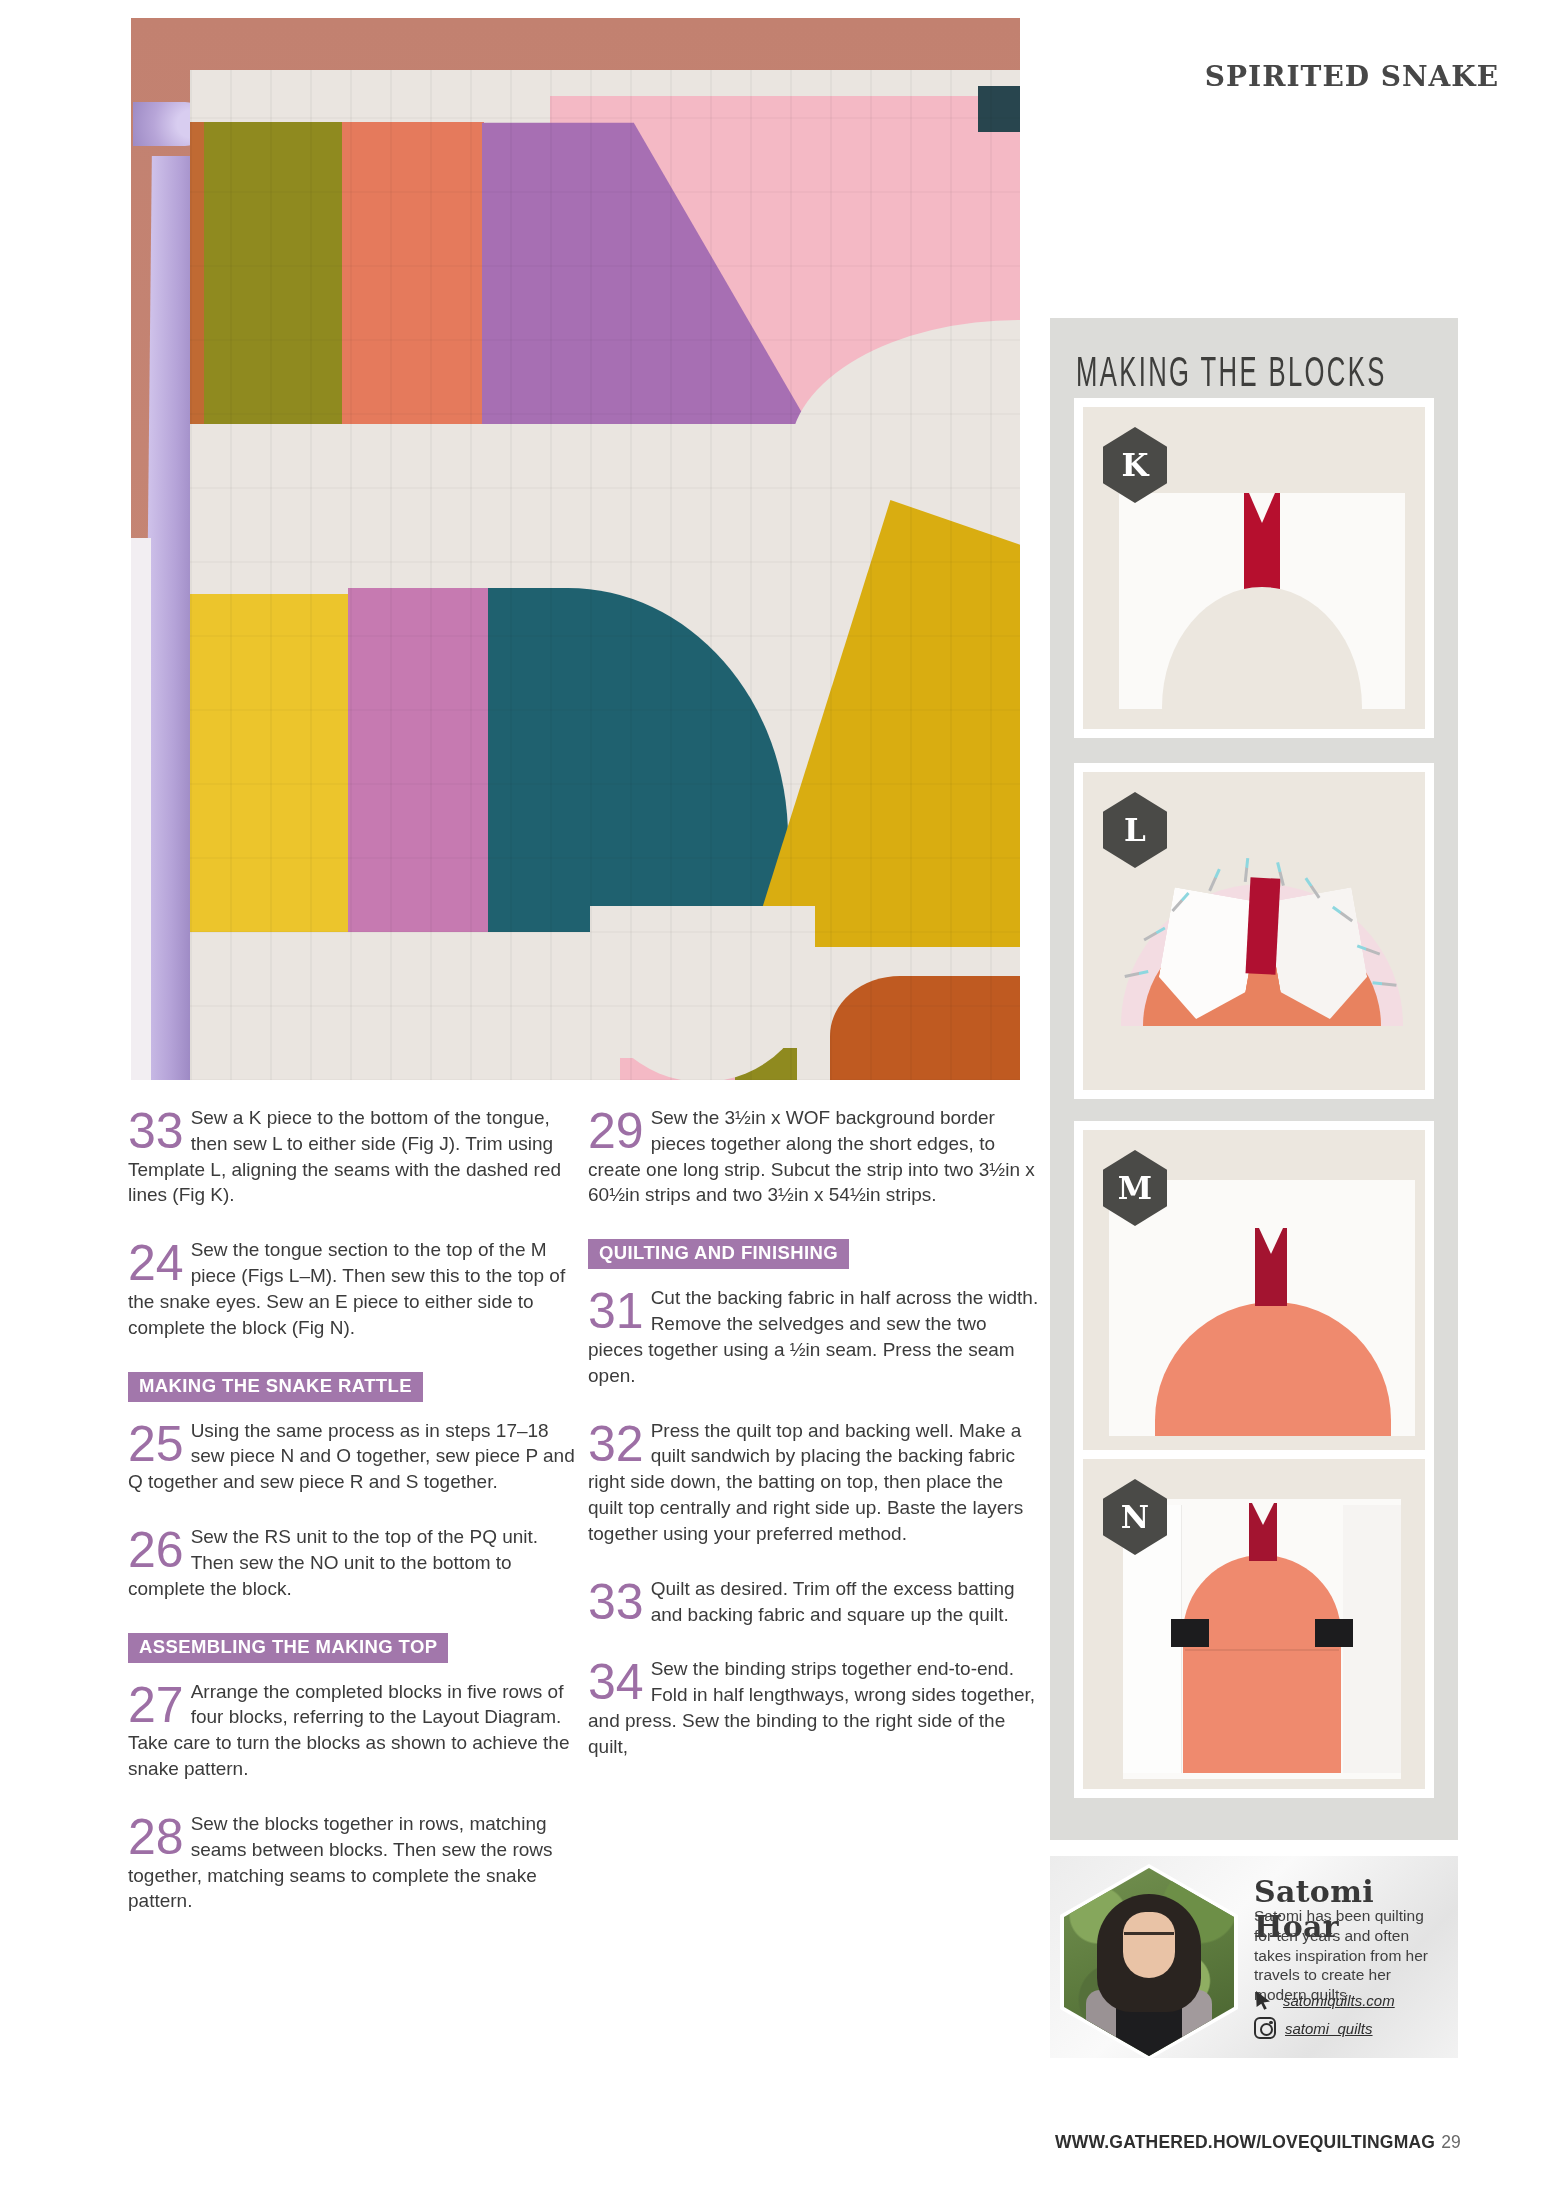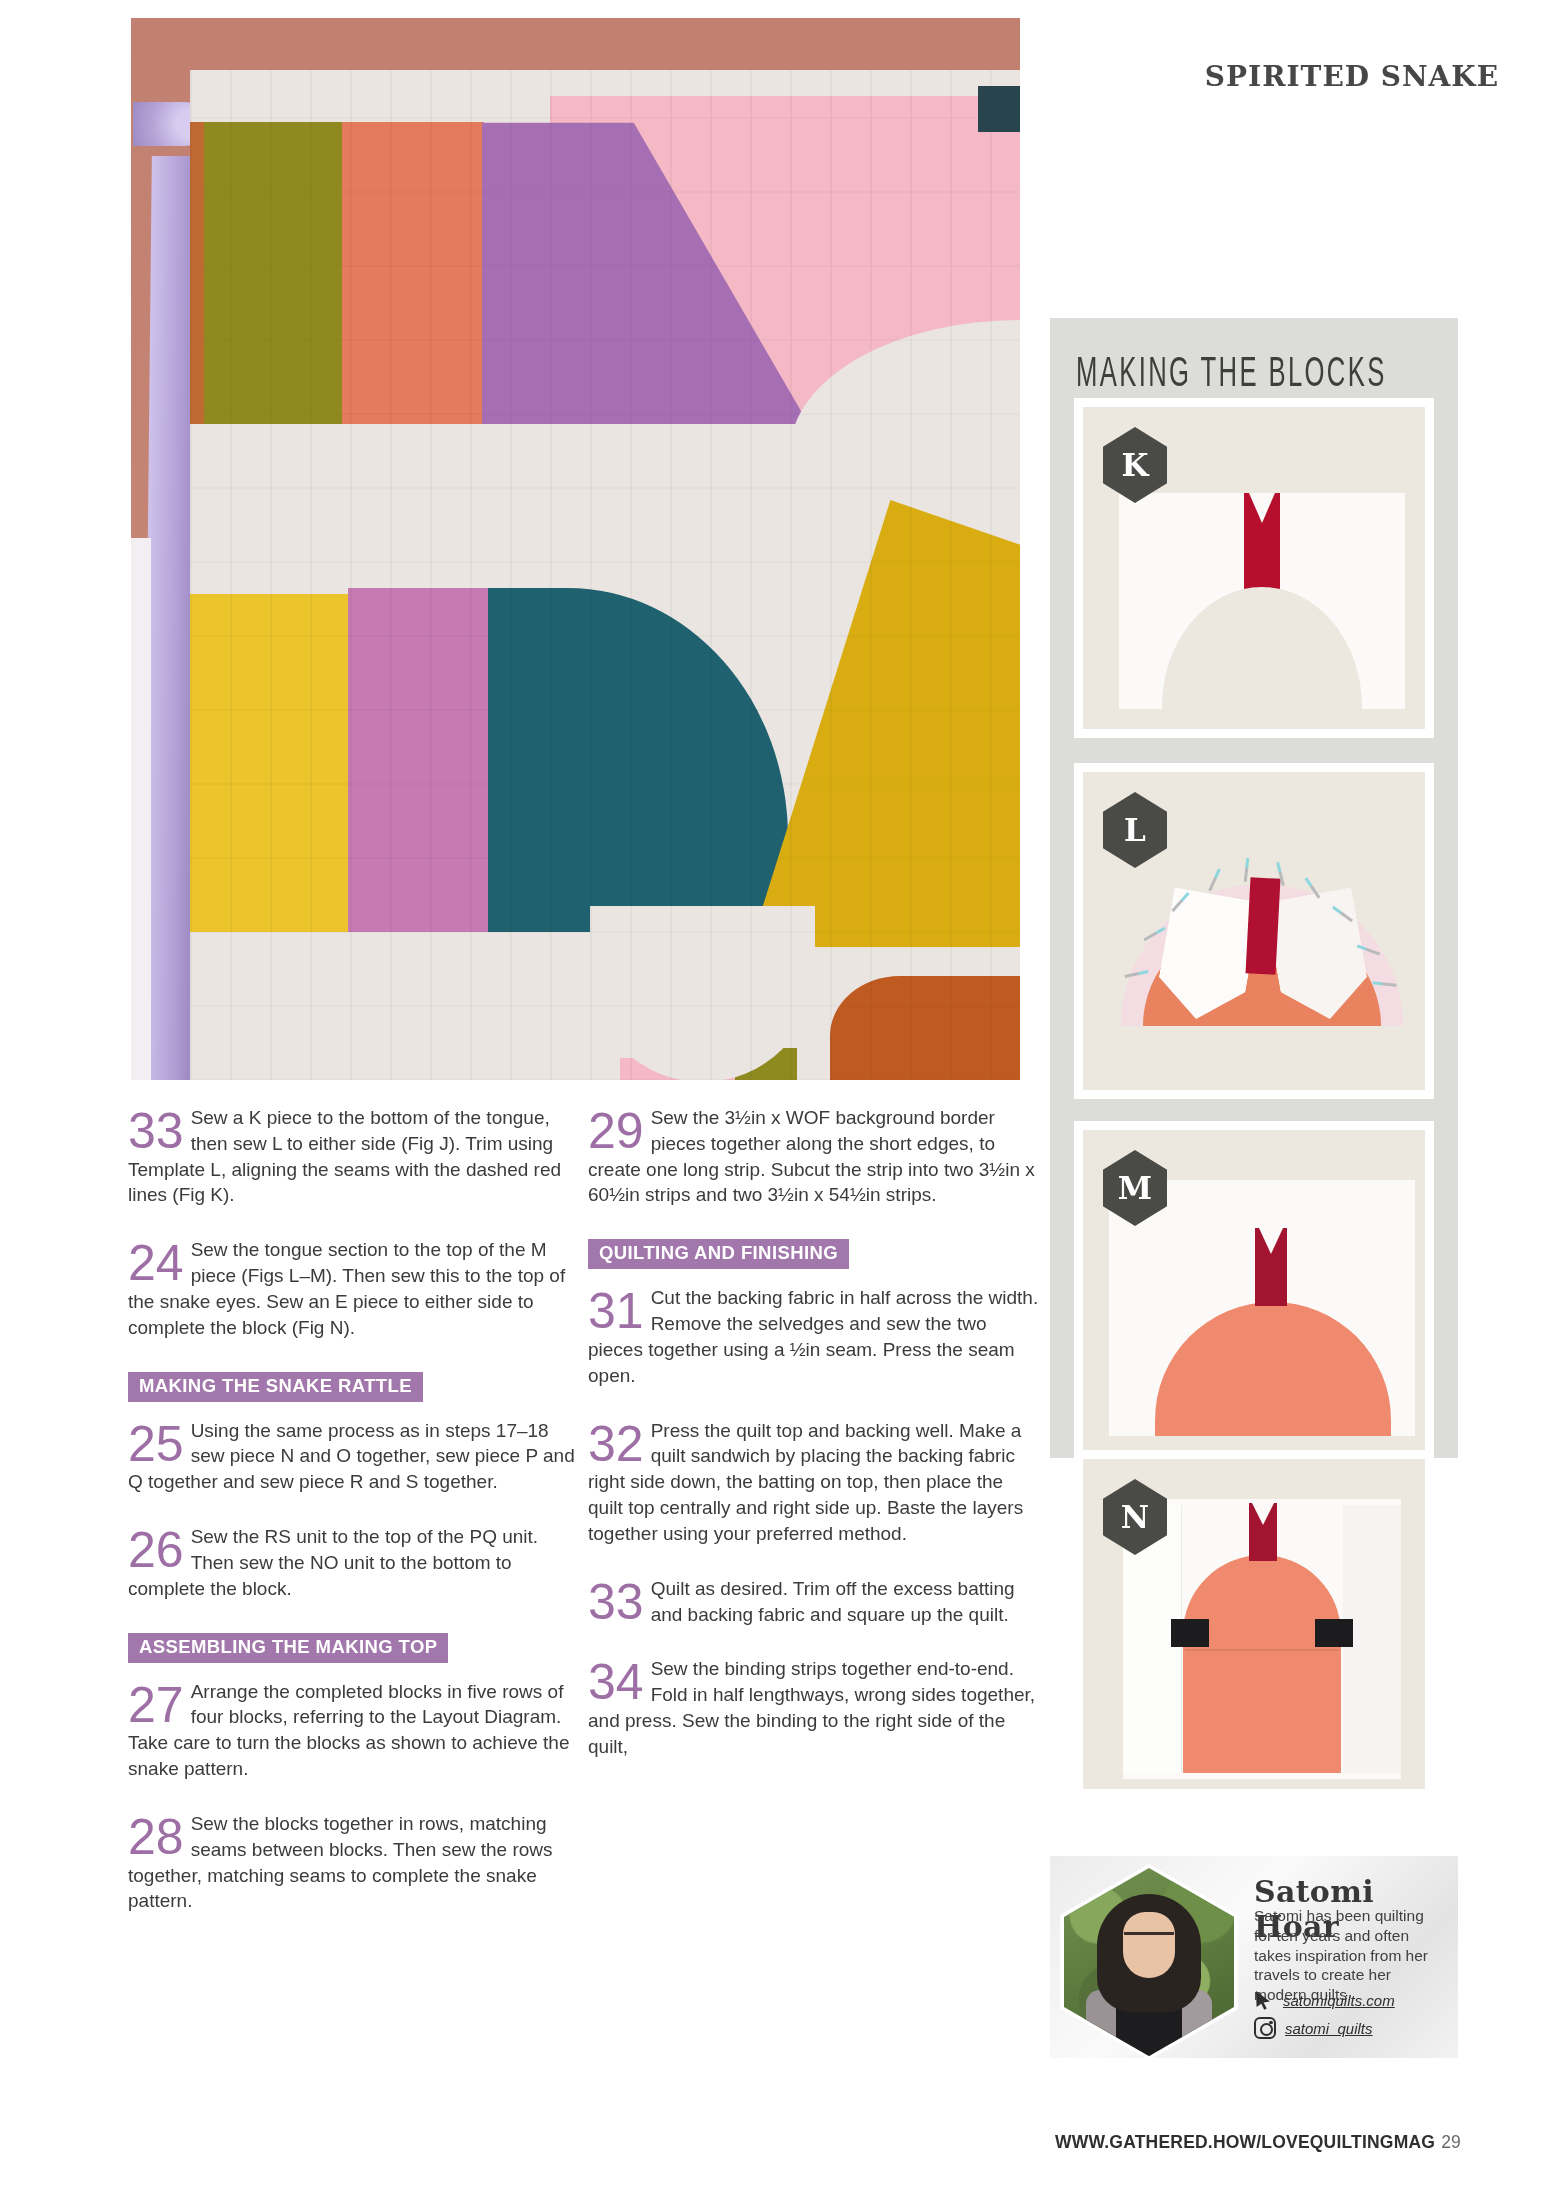--- a/index.html
+++ b/index.html
@@ -35,21 +35,21 @@
   .col { position:absolute; top:1097px; width:452px; }
   .col.left { left:128px; }
   .col.right { left:588px; }
   .step { margin-bottom:29px; overflow:hidden; }
   .step .num { float:left; font-size:50px; line-height:0.84; color:#9d6fa5; margin:5px 7px 0 0; }
   .step .txt { font-size:19px; line-height:1.36; color:#3b3b3b; }
   .section-head { display:inline-block; background:#a277ab; color:#ffffff; font-weight:700;
     font-size:18.5px; letter-spacing:0.4px; padding:3px 11px 5px; margin:2px 0 16px; }
 
   
-  .sidebar { position:absolute; left:1050px; top:310px; width:408px; height:1140px; background:#dcdcd9; }
+  .sidebar { position:absolute; left:1050px; top:310px; width:408px; height:1522px; background:#dcdcd9; }
   .sidebar-title { position:absolute; left:26px; top:30px; display:inline-block;
     font-size:27px; letter-spacing:2.5px; color:#3e3e3c; white-space:nowrap;
     transform:scale(0.95,1.6); transform-origin:top left; }
   .panel { position:absolute; left:24px; width:360px; background:#ffffff; padding:9px; }
   .panel .shot { position:relative; width:100%; height:100%; background:#ece7df; overflow:hidden; }
   .badge { position:absolute; left:20px; top:20px; width:64px; height:76px; background:#4a4a47;
     clip-path:polygon(50% 0,100% 26%,100% 74%,50% 100%,0 74%,0 26%);
     color:#fff; display:flex; align-items:center; justify-content:center;
     font-family:"DejaVu Serif", serif; font-weight:700; font-size:31px; }
   .p-k { top:80px;  height:340px; }

